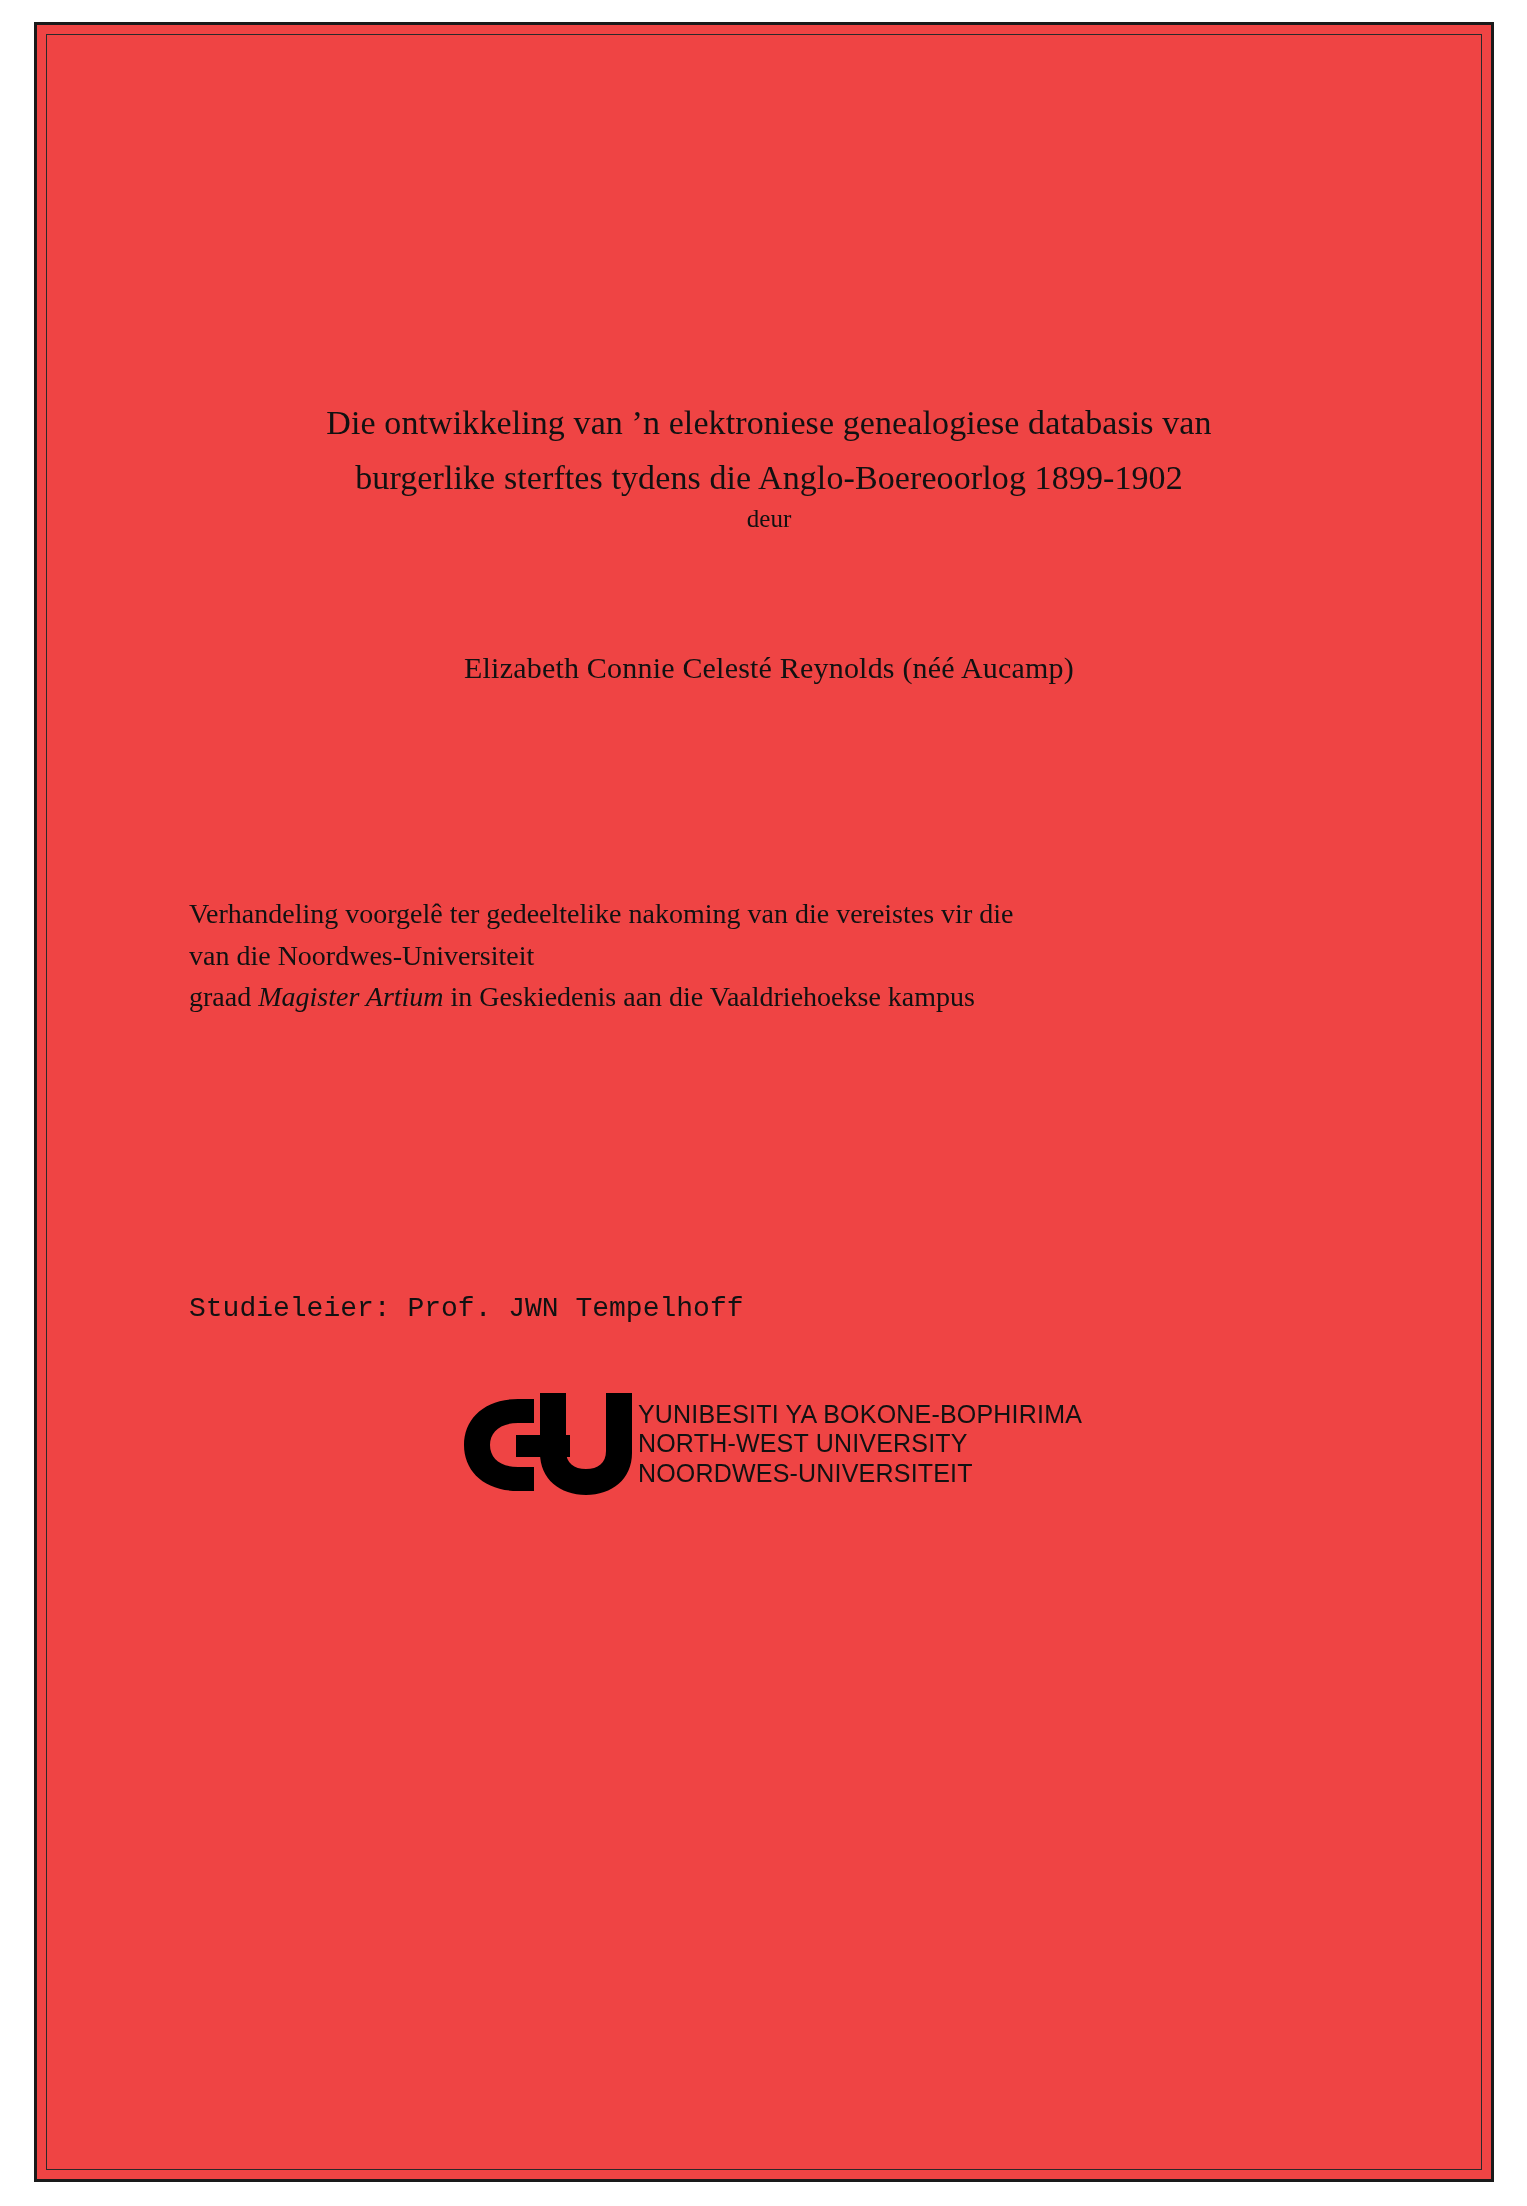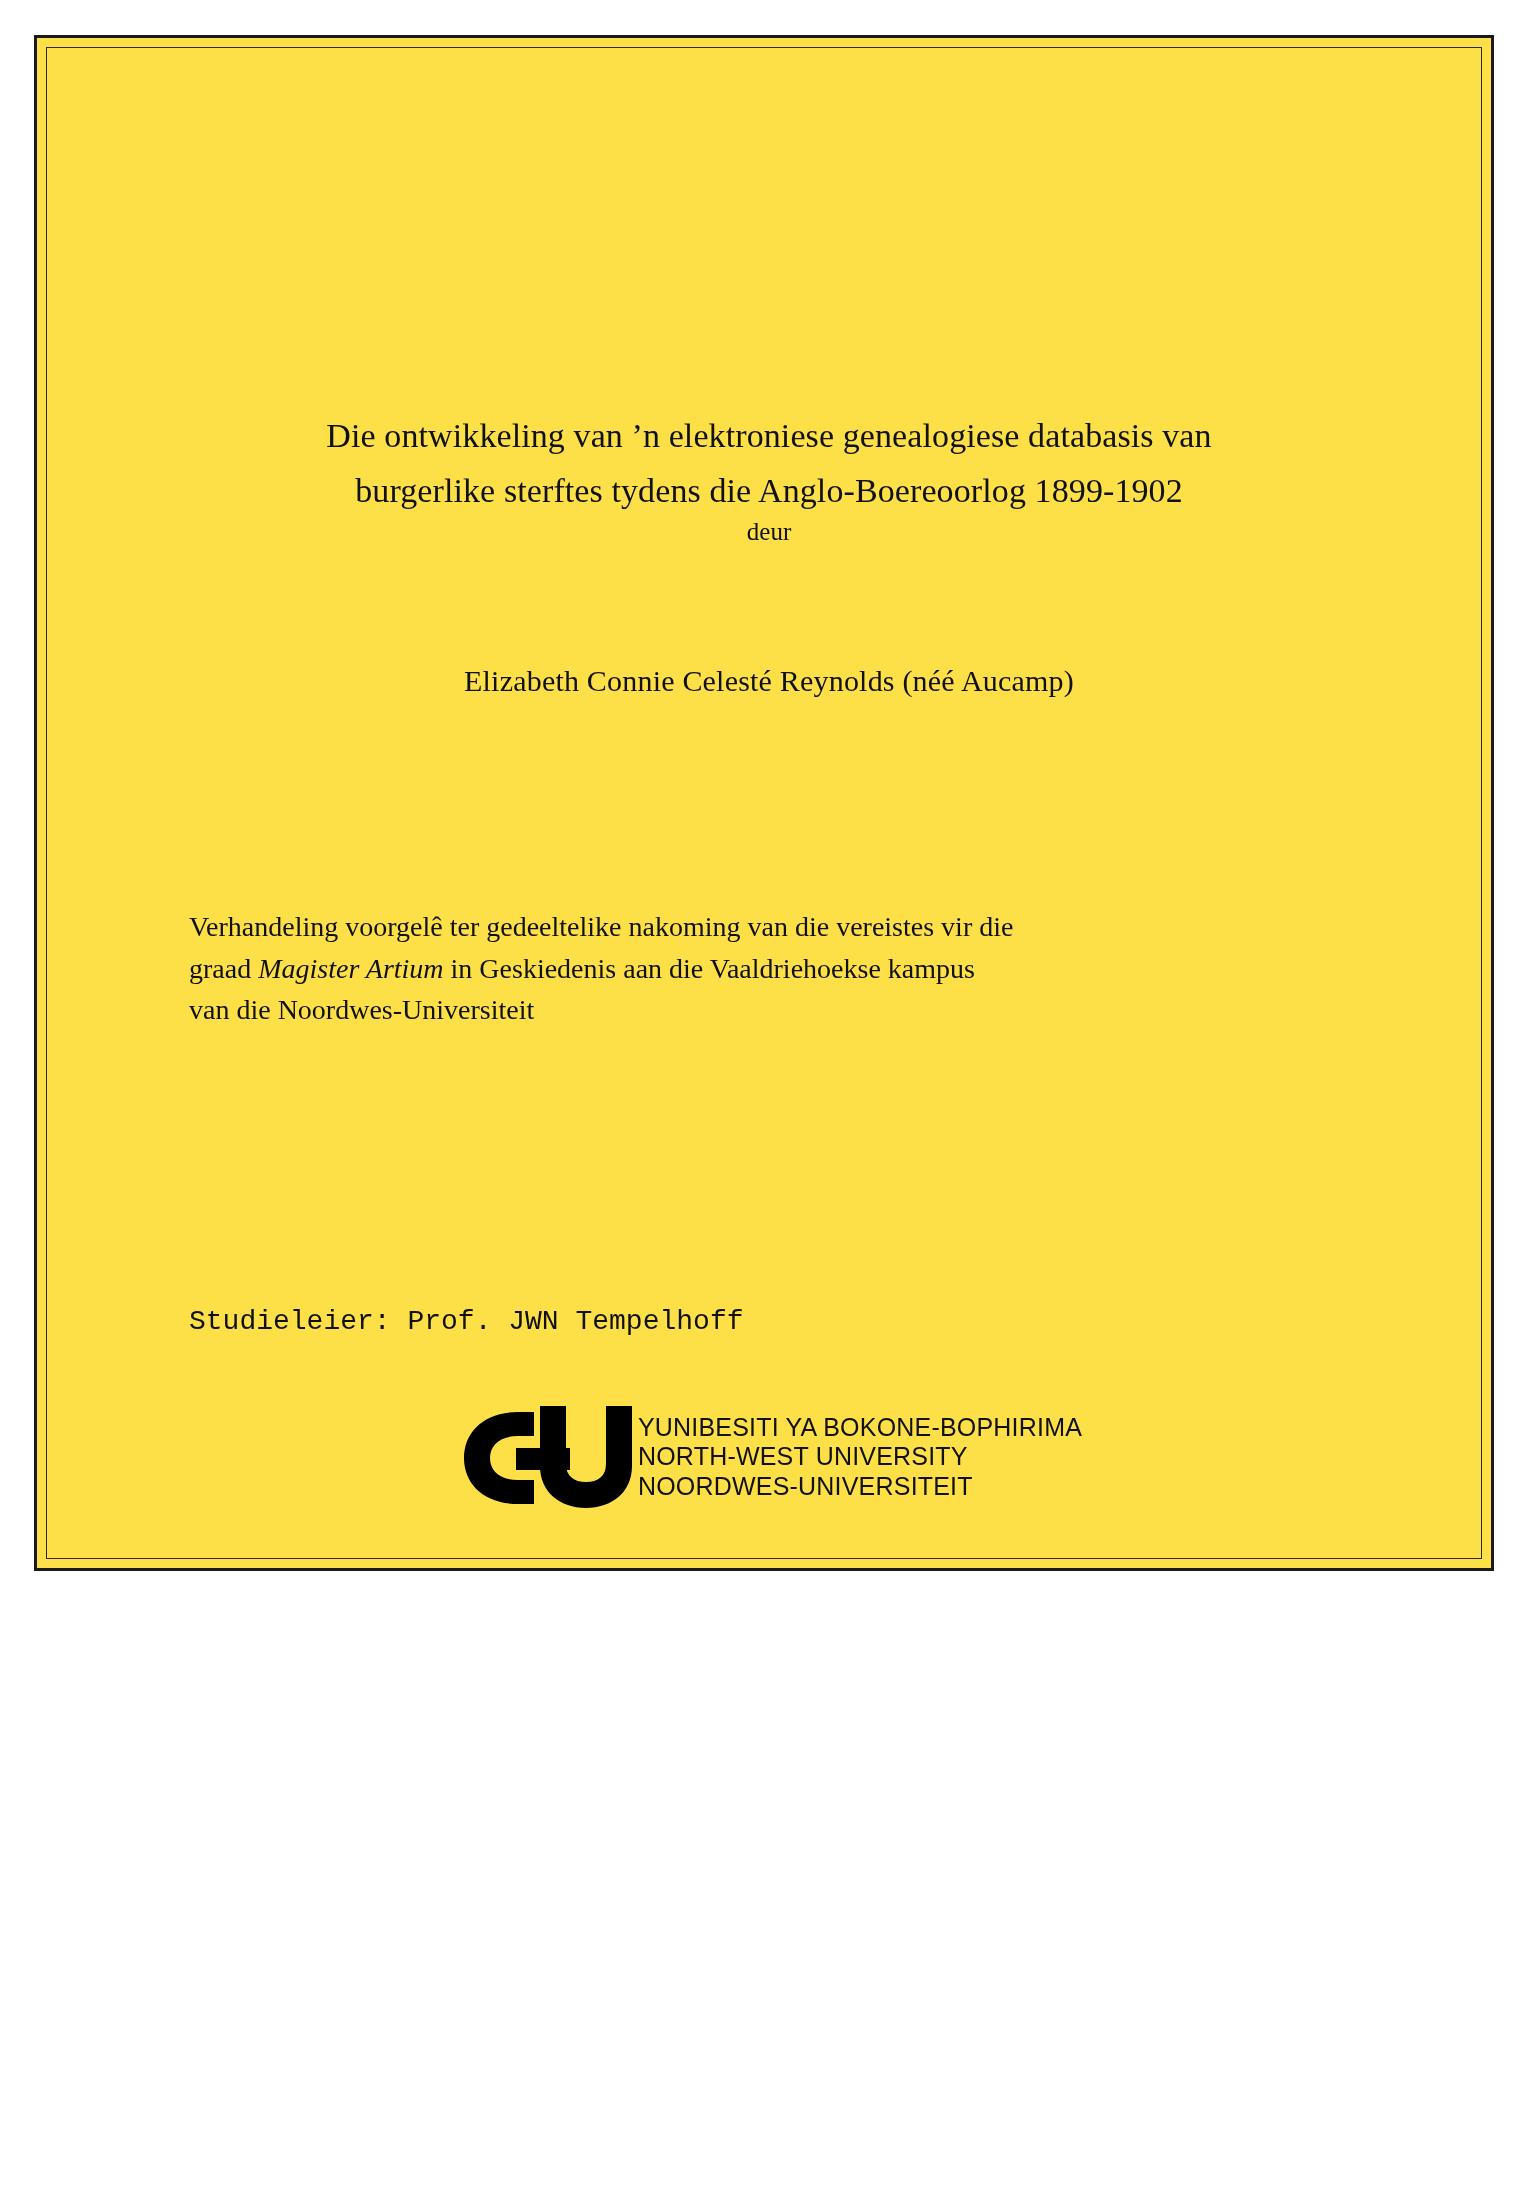--- a/index.html
+++ b/index.html
@@ -13,26 +13,26 @@
     font-family: "Liberation Serif", serif;
     color: #111111;
     position: relative;
     overflow: hidden;
   }
 
   
   .page-frame {
     position: absolute;
     left: 34px;
-    top: 35px;
+    top: 22px;
     width: 1460px;
-    height: 1536px;
+    height: 2160px;
     border: 3px solid #1a1a1a;
     box-sizing: border-box;
-    background: #fde047;
+    background: #ef4444;
   }
   .page-frame-inner {
     position: absolute;
     left: 9px;
     top: 9px;
     right: 9px;
     bottom: 9px;
     border: 1px solid #2a2a2a;
     box-sizing: border-box;
   }
@@ -123,22 +123,22 @@
       <div class="title-line">Die ontwikkeling van ’n elektroniese genealogiese databasis van</div>
       <div class="title-line">burgerlike sterftes tydens die Anglo-Boereoorlog 1899-1902</div>
     </div>
 
     <div class="byline-deur">deur</div>
 
     <div class="author">Elizabeth Connie Celesté Reynolds (néé Aucamp)</div>
 
     <div class="submission">
       <div class="just">Verhandeling voorgelê ter gedeeltelike nakoming van die vereistes vir die</div>
+      <div>van die Noordwes-Universiteit</div>
       <div><span>graad </span><span class="ital">Magister Artium</span><span> in Geskiedenis aan die Vaaldriehoekse kampus</span></div>
-      <div>van die Noordwes-Universiteit</div>
     </div>
 
     <div class="supervisor-block">
       <div>Studieleier: Prof. JWN Tempelhoff</div>
     </div>
 
     <div class="logo-area">
       <div class="logo-mark">
         <svg viewBox="0 0 178 112" width="178" height="112" aria-hidden="true">
 

